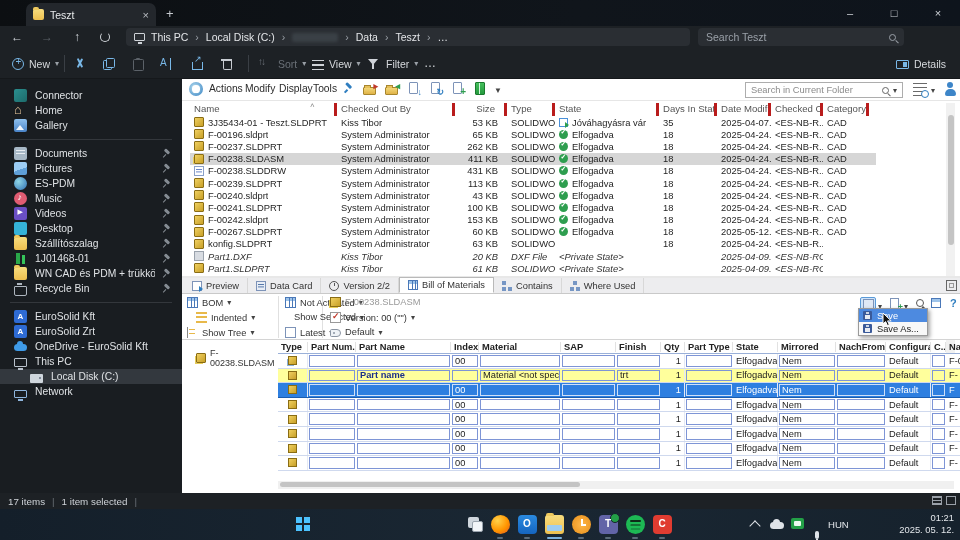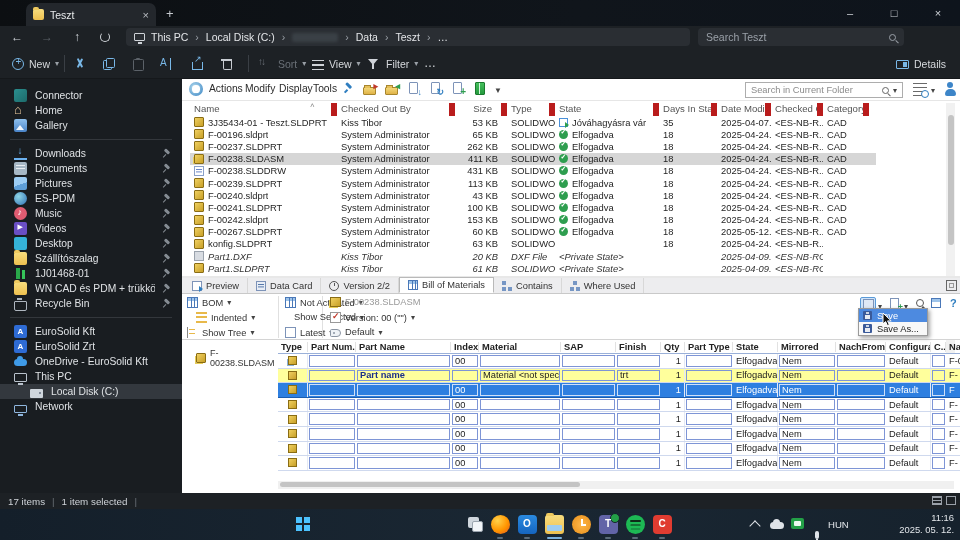--- a/index.html
+++ b/index.html
@@ -137,21 +137,21 @@
   .mag.dark{border-color:#666;}
   .mag.dark::after{background:#666;}
   .srchlist{position:absolute;left:731px;top:4px;width:14px;height:13px;background:repeating-linear-gradient(#6a6a6a 0 1.4px,transparent 1.4px 4px);}
   .srchlist::after{content:"";position:absolute;right:-2px;bottom:-2px;width:6px;height:6px;border:1.5px solid #2f7ec0;border-radius:50%;background:#fff;}
   .person{position:absolute;left:762px;top:3px;width:13px;height:15px;}
   .person::before{content:"";position:absolute;left:3.4px;top:0;width:6px;height:6px;border-radius:50%;background:#3d85c8;}
   .person::after{content:"";position:absolute;left:0.6px;top:6.6px;width:11.4px;height:7px;border-radius:5px 5px 2px 2px;background:#3d85c8;}
 
   
   #flhead{position:absolute;left:8px;top:24px;width:686px;height:13px;display:grid;grid-template-columns:147px 118px 52px 48px 104px 58px 54px 52px 46px;color:#555;font-size:9.6px;}
-  .fh{border-right:6px solid #b91c1c;padding:0 4px;white-space:nowrap;overflow:hidden;position:relative;}
+  .fh{border-right:3px solid #b91c1c;padding:0 4px;white-space:nowrap;overflow:hidden;position:relative;}
   .fh.r{text-align:right;padding-right:9px;}
   .sortcaret{position:absolute;right:10px;top:-3px;color:#888;font-size:8px;}
   #flrows{position:absolute;left:8px;top:37px;width:686px;}
   .frow{display:grid;grid-template-columns:147px 118px 52px 48px 104px 58px 54px 52px 46px;height:12.2px;align-items:center;font-size:9.4px;color:#1f1f1f;white-space:nowrap;}
   .frow.sel{background:#d6d6d6;}
   .frow.priv{font-style:italic;color:#333;}
   .fc{overflow:hidden;padding:0 4px;display:flex;align-items:center;gap:4px;}
   .fc.r{justify-content:flex-end;padding-right:9px;}
   .fic{width:10px;height:10px;flex:0 0 10px;position:relative;}
   .fic.part{background:linear-gradient(135deg,#f0d060,#c8a028);border:1px solid #8a6d14;border-radius:1px;}
@@ -404,25 +404,20 @@
         </div>
         <div class="sb-item">
           <span class="ic gallery"></span>
           <span class="sb-label">Gallery</span>
           <span class="pin"></span>
         </div>
       </div>
     <div class="sb-sep"></div>
     <div>
 
-    <div class="sb-item">
-          <span class="ic downloads"></span>
-          <span class="sb-label">Downloads</span>
-          <span class="pin"></span>
-        </div>
         <div class="sb-item">
           <span class="ic documents"></span>
           <span class="sb-label">Documents</span>
           <span class="pin"></span>
         </div>
         <div class="sb-item">
           <span class="ic pictures"></span>
           <span class="sb-label">Pictures</span>
           <span class="pin"></span>
         </div>
@@ -1529,18 +1524,18 @@
 
     <div class="trayic" style="left:751px">
         <span class="chev" style="display:block"></span>
       </div>
     <div class="trayic cloudt" style="left:770px"></div>
     <div class="trayic gscreen" style="left:791px;width:13px"></div>
     <div class="trayic mic" style="left:810px"></div>
     <span class="lang" style="left:828px">HUN</span>
 
     <div class="clockblock">
-      <div>11:16</div>
+      <div>01:21</div>
       <div>2025. 05. 12.</div>
     </div>
   </div>
 
 </div>
 
 </body></html>

